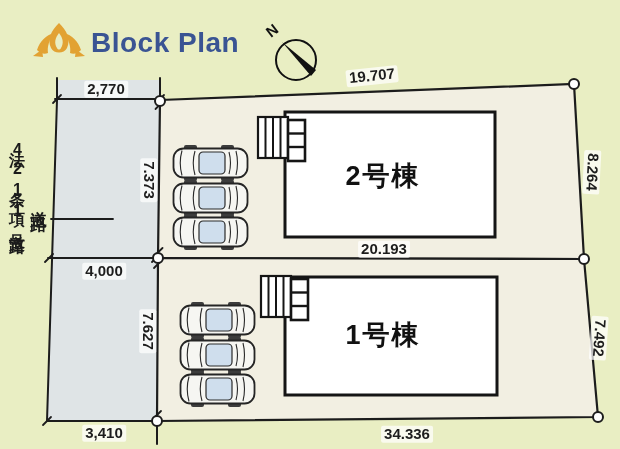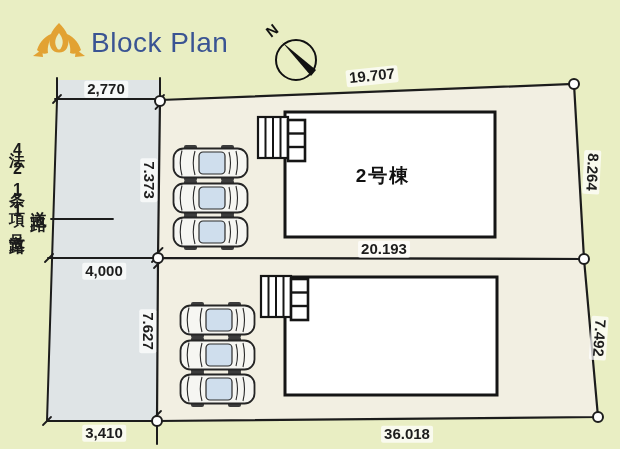--- a/index.html
+++ b/index.html
@@ -3,23 +3,23 @@
 <meta charset="utf-8">
 <style>
   html,body{margin:0;padding:0;}
   body{font-family:"Liberation Sans","DejaVu Sans",sans-serif;background:#e9eec3;}
   .stage{position:relative;width:620px;height:449px;overflow:hidden;background:var(--background,#e9eec3);}
   .stage svg{position:absolute;left:0;top:0;}
   .label{position:absolute;white-space:nowrap;color:#1d1d1d;}
   .dim{font-size:15px;font-weight:600;background:rgba(255,255,255,.72);
        padding:0 3px;border-radius:2px;line-height:1.1;
        transform:translate(-50%,-50%) rotate(var(--r,0deg));}
-  .bldg{font-size:19px;font-weight:600;letter-spacing:2px;color:#111;
+  .bldg{font-size:27px;font-weight:600;letter-spacing:2px;color:#111;
         transform:translate(-50%,-50%);text-align:right;}
-  .brand-title{left:91px;top:27px;font-size:28px;font-weight:400;
+  .brand-title{left:91px;top:27px;font-size:28px;font-weight:700;
         letter-spacing:.5px;color:var(--brand_blue,#3a5493);}
   .vtext{writing-mode:vertical-rl;text-orientation:upright;
          font-weight:700;color:#1b1b1b;line-height:1;}
   .law{left:9px;top:139px;font-size:16px;letter-spacing:2px;}
   .callout{left:30px;top:197px;font-size:17px;letter-spacing:4px;}
 </style>
 </head>
 <body>
 
 <div class="stage">
@@ -115,24 +115,25 @@
       <path d="M54,34 L45,27.5 L44,35 Z"></path>
     </g>
   </svg>
 
   <div class="label brand-title">Block Plan</div>
 
   <div class="label vtext law">法42条1項1号道路</div>
   <div class="label vtext callout">道路</div>
 
   <div class="label bldg" style="left:383px;top:176px">2号棟</div>
+  <div class="label bldg" style="left:383px;top:335px">1号棟</div>
 
   <div class="label dim" style="left:106px;top:89px">2,770</div>
   <div class="label dim" style="left:372px;top:76px;--r:-6deg">19.707</div>
   <div class="label dim" style="left:149px;top:180px;--r:90deg">7.373</div>
   <div class="label dim" style="left:592px;top:172px;--r:93deg">8.264</div>
   <div class="label dim" style="left:384px;top:249px">20.193</div>
   <div class="label dim" style="left:104px;top:271px">4,000</div>
   <div class="label dim" style="left:148px;top:331px;--r:90deg">7.627</div>
   <div class="label dim" style="left:599px;top:338px;--r:94deg">7.492</div>
   <div class="label dim" style="left:104px;top:433px">3,410</div>
-  <div class="label dim" style="left:407px;top:434px">36.018</div>
+  <div class="label dim" style="left:407px;top:434px">34.336</div>
 </div>
 
 </body></html>

